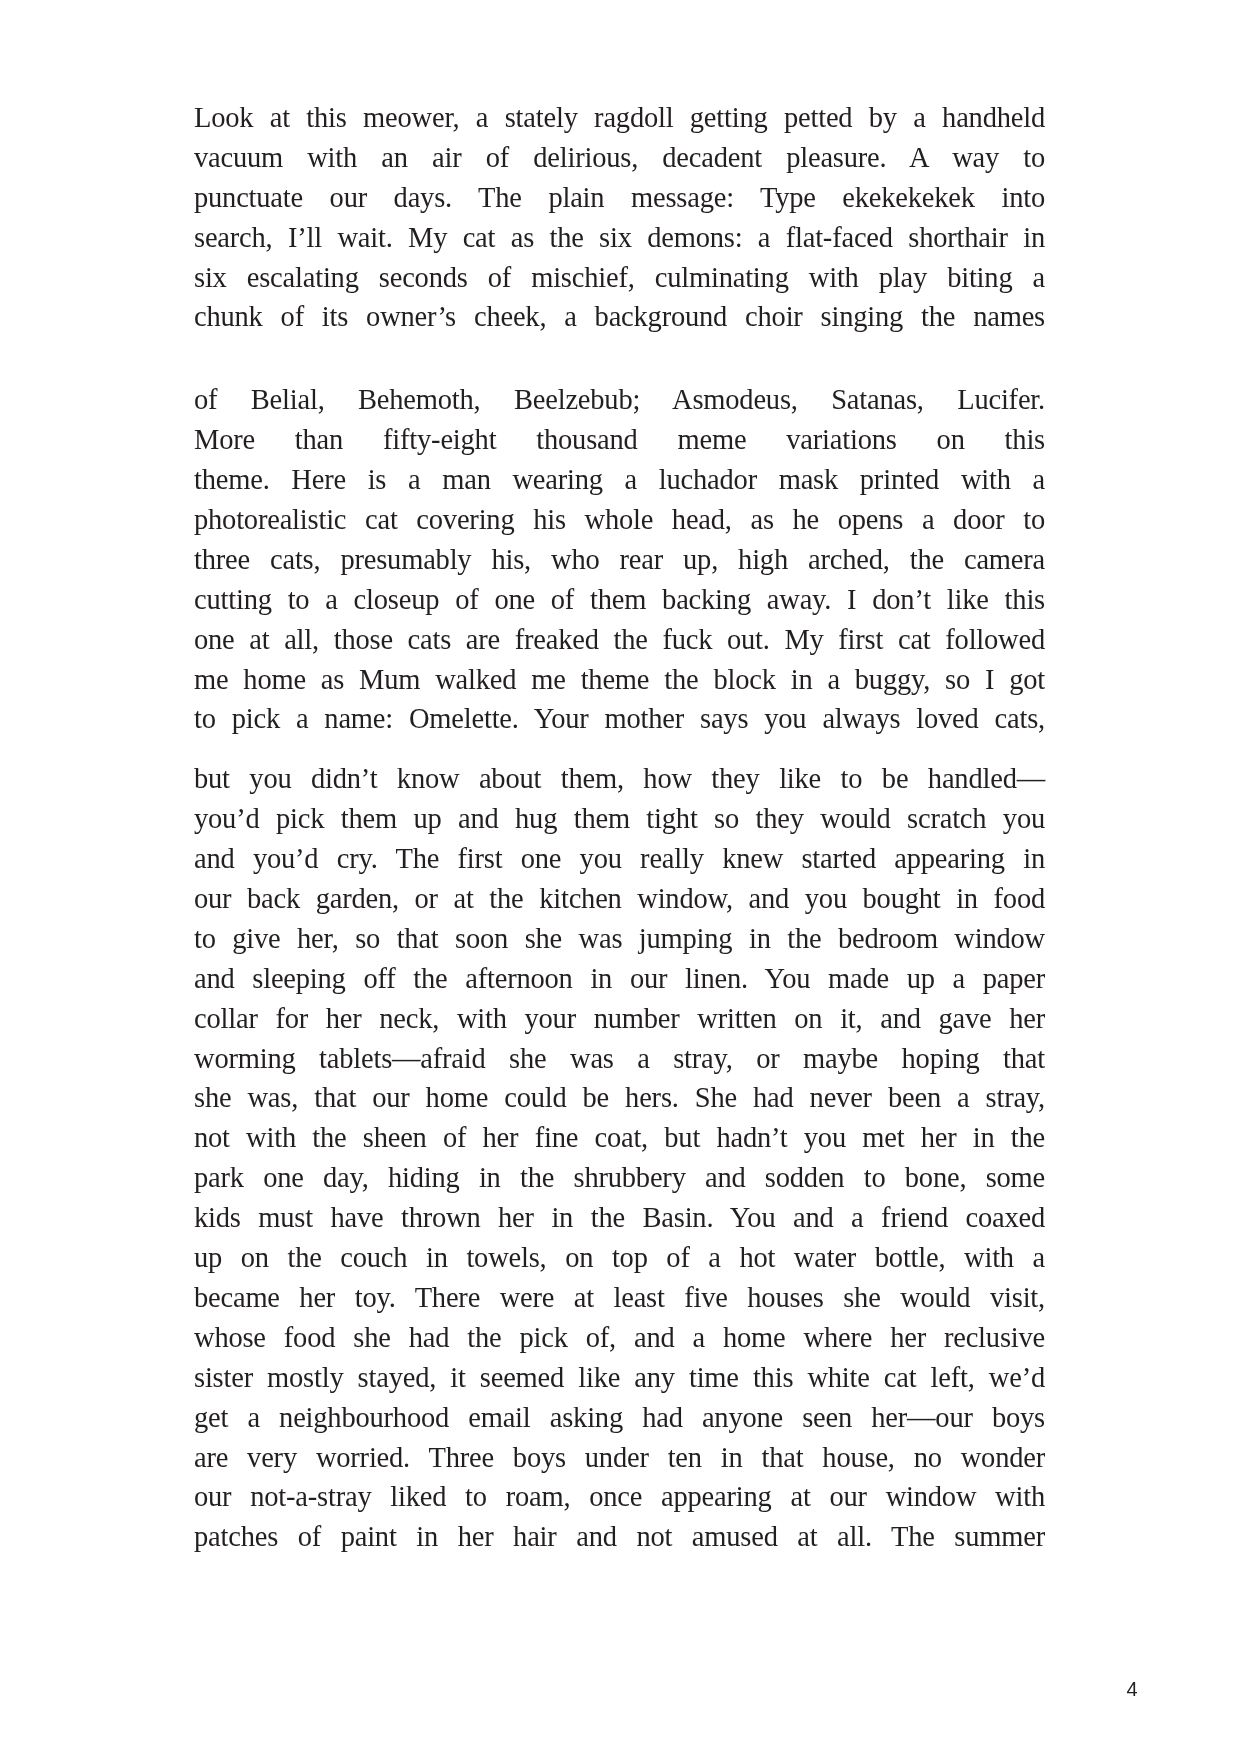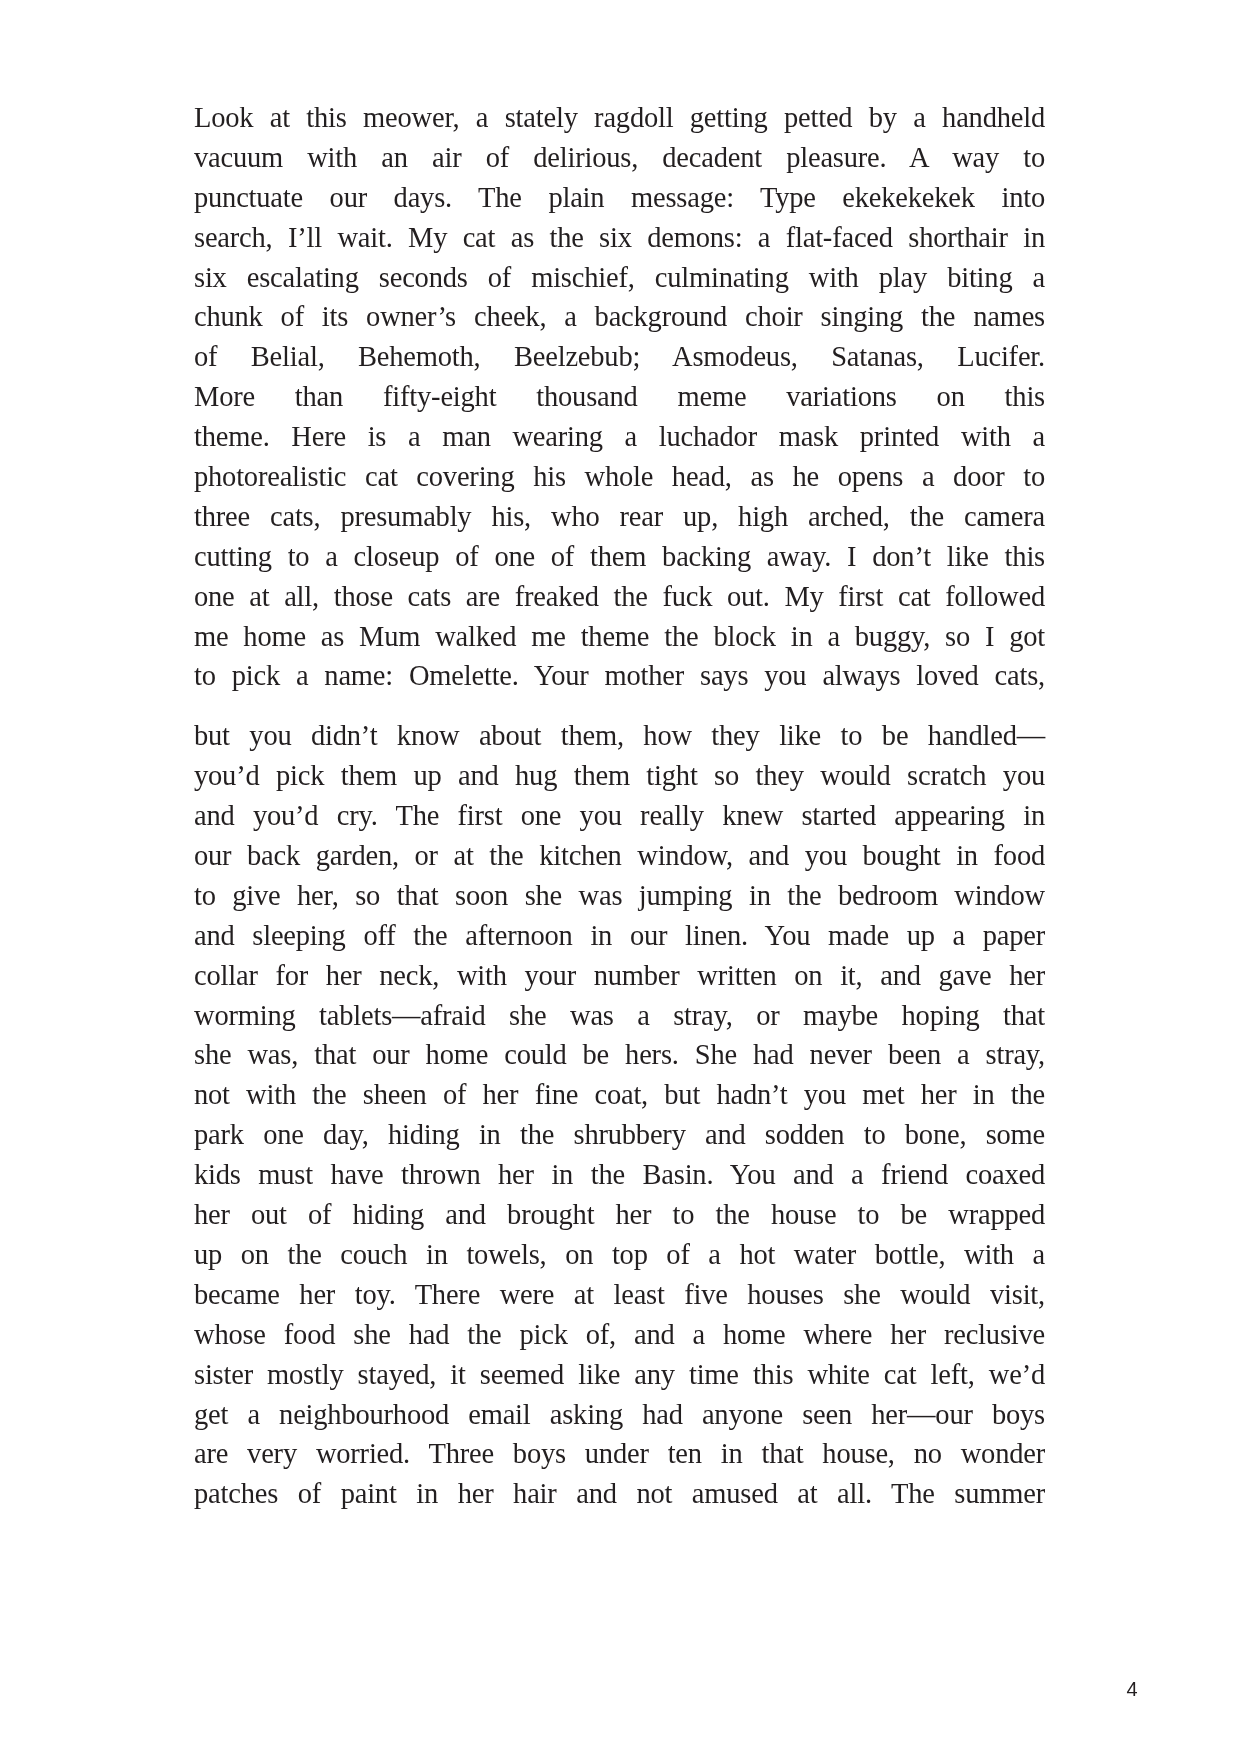--- a/index.html
+++ b/index.html
@@ -55,45 +55,45 @@
 <body>
 
 <div class="page">
   <div class="body-text">
     <span class="line" style="white-space: normal; display: block; text-align-last: justify;">Look at this meower, a stately ragdoll getting petted by a handheld</span>
     <span class="line" style="white-space: normal; display: block; text-align-last: justify;">vacuum with an air of delirious, decadent pleasure. A way to</span>
     <span class="line" style="white-space: normal; display: block; text-align-last: justify;">punctuate our days. The plain message: Type ekekekekek into</span>
     <span class="line" style="white-space: normal; display: block; text-align-last: justify;">search, I’ll wait. My cat as the six demons: a flat-faced shorthair in</span>
     <span class="line" style="white-space: normal; display: block; text-align-last: justify;">six escalating seconds of mischief, culminating with play biting a</span>
     <span class="line" style="white-space: normal; display: block; text-align-last: justify;">chunk of its owner’s cheek, a background choir singing the names</span>
-    <span class="line" style="white-space: normal; display: block; text-align-last: justify;">of Belial, Behemoth, Beelzebub; Asmodeus, Satanas, Lucifer.</span>
+    <span class="line" style="white-space: normal; display: block; text-align-last: justify; margin-top: 43px;">of Belial, Behemoth, Beelzebub; Asmodeus, Satanas, Lucifer.</span>
     <span class="line" style="white-space: normal; display: block; text-align-last: justify;">More than fifty-eight thousand meme variations on this</span>
     <span class="line" style="white-space: normal; display: block; text-align-last: justify;">theme. Here is a man wearing a luchador mask printed with a</span>
     <span class="line" style="white-space: normal; display: block; text-align-last: justify;">photorealistic cat covering his whole head, as he opens a door to</span>
     <span class="line" style="white-space: normal; display: block; text-align-last: justify;">three cats, presumably his, who rear up, high arched, the camera</span>
     <span class="line" style="white-space: normal; display: block; text-align-last: justify;">cutting to a closeup of one of them backing away. I don’t like this</span>
     <span class="line" style="white-space: normal; display: block; text-align-last: justify;">one at all, those cats are freaked the fuck out. My first cat followed</span>
     <span class="line" style="white-space: normal; display: block; text-align-last: justify;">me home as Mum walked me theme the block in a buggy, so I got</span>
     <span class="line" style="white-space: normal; display: block; text-align-last: justify;">to pick a name: Omelette. Your mother says you always loved cats,</span>
     <span class="line" style="white-space: normal; display: block; text-align-last: justify; margin-top: 20px;">but you didn’t know about them, how they like to be handled—</span>
     <span class="line" style="white-space: normal; display: block; text-align-last: justify;">you’d pick them up and hug them tight so they would scratch you</span>
     <span class="line" style="white-space: normal; display: block; text-align-last: justify;">and you’d cry. The first one you really knew started appearing in</span>
     <span class="line" style="white-space: normal; display: block; text-align-last: justify;">our back garden, or at the kitchen window, and you bought in food</span>
     <span class="line" style="white-space: normal; display: block; text-align-last: justify;">to give her, so that soon she was jumping in the bedroom window</span>
     <span class="line" style="white-space: normal; display: block; text-align-last: justify;">and sleeping off the afternoon in our linen. You made up a paper</span>
     <span class="line" style="white-space: normal; display: block; text-align-last: justify;">collar for her neck, with your number written on it, and gave her</span>
     <span class="line" style="white-space: normal; display: block; text-align-last: justify;">worming tablets—afraid she was a stray, or maybe hoping that</span>
     <span class="line" style="white-space: normal; display: block; text-align-last: justify;">she was, that our home could be hers. She had never been a stray,</span>
     <span class="line" style="white-space: normal; display: block; text-align-last: justify;">not with the sheen of her fine coat, but hadn’t you met her in the</span>
     <span class="line" style="white-space: normal; display: block; text-align-last: justify;">park one day, hiding in the shrubbery and sodden to bone, some</span>
     <span class="line" style="white-space: normal; display: block; text-align-last: justify;">kids must have thrown her in the Basin. You and a friend coaxed</span>
-    <span class="line" style="white-space: normal; display: block; text-align-last: justify;">her out of hiding and brought her to the house to be wrapped</span>
     <span class="line" style="white-space: normal; display: block; text-align-last: justify;">up on the couch in towels, on top of a hot water bottle, with a</span>
     <span class="line" style="white-space: normal; display: block; text-align-last: justify;">became her toy. There were at least five houses she would visit,</span>
     <span class="line" style="white-space: normal; display: block; text-align-last: justify;">whose food she had the pick of, and a home where her reclusive</span>
     <span class="line" style="white-space: normal; display: block; text-align-last: justify;">sister mostly stayed, it seemed like any time this white cat left, we’d</span>
     <span class="line" style="white-space: normal; display: block; text-align-last: justify;">get a neighbourhood email asking had anyone seen her—our boys</span>
     <span class="line" style="white-space: normal; display: block; text-align-last: justify;">are very worried. Three boys under ten in that house, no wonder</span>
+    <span class="line" style="white-space: normal; display: block; text-align-last: justify;">our not-a-stray liked to roam, once appearing at our window with</span>
     <span class="line" style="white-space: normal; display: block; text-align-last: justify;">patches of paint in her hair and not amused at all. The summer</span>
   </div>
 
   <div class="page-number">4</div>
 </div>
 
 </body></html>

